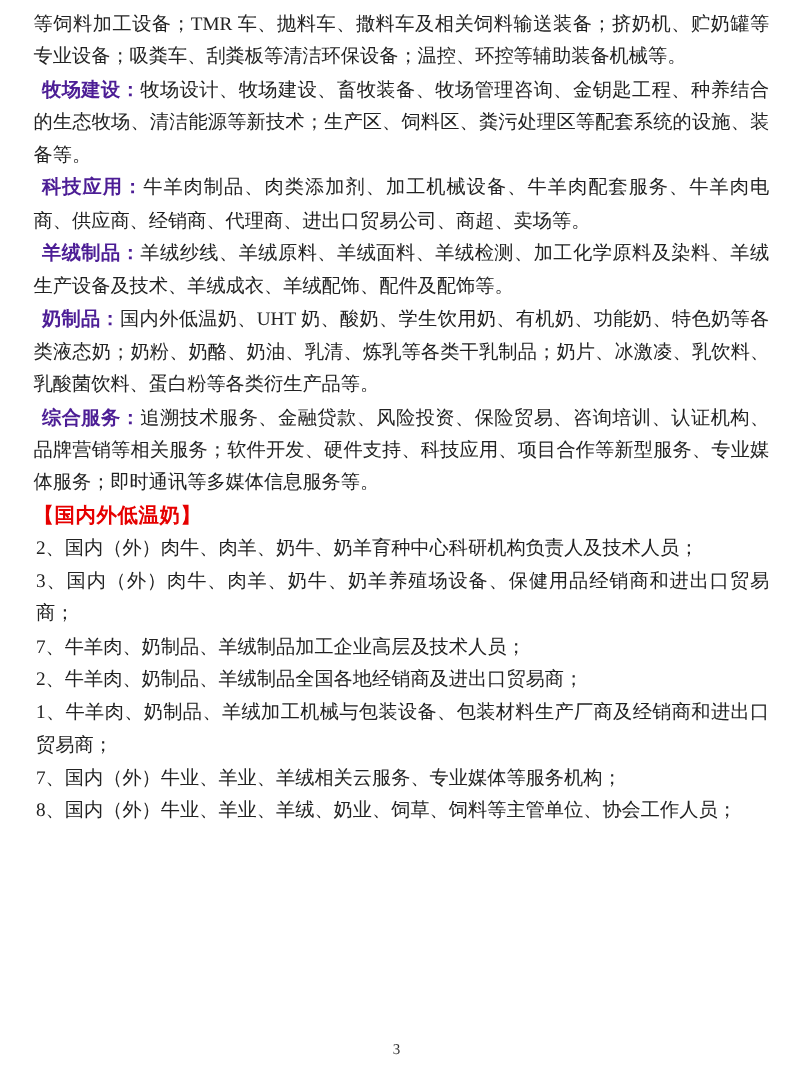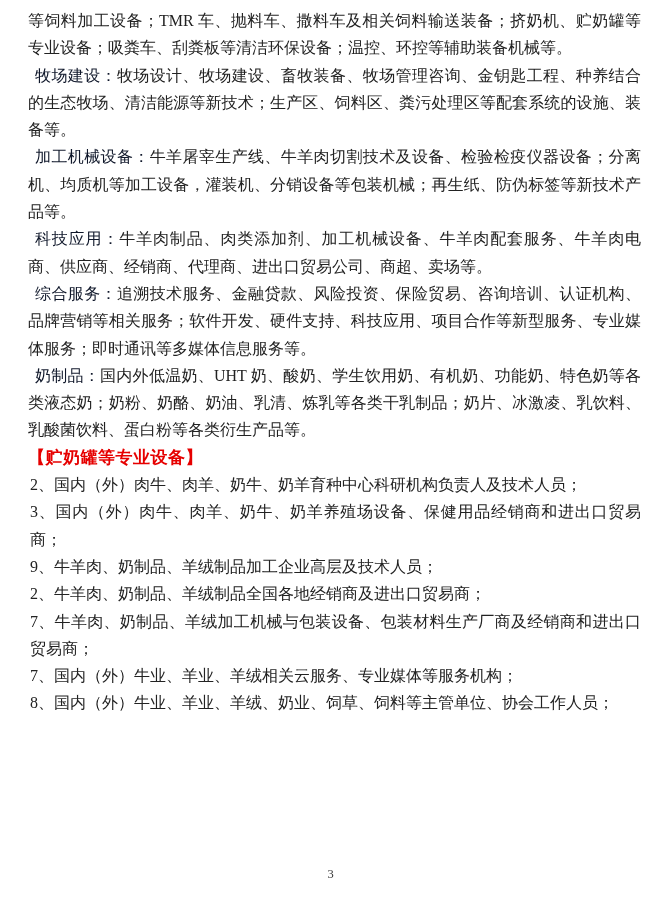--- a/index.html
+++ b/index.html
@@ -21,22 +21,22 @@
     color: #222222;
   }
   .para {
     margin: 0;
     text-align: justify;
   }
   .para.cat {
     text-indent: 7px;
   }
   .cat-label {
-    color: #0f172a;
-    font-weight: normal;
+    color: #4c1d95;
+    font-weight: bold;
   }
   .section-heading {
     margin: 0;
     font-size: 17px;
     font-weight: bold;
     color: #e60000;
     line-height: 27.3px;
     letter-spacing: 0.5px;
   }
   .list-item {
@@ -57,36 +57,36 @@
 </style>
 </head>
 <body>
 
 <div class="page">
 
   <p class="para">等饲料加工设备；TMR 车、抛料车、撒料车及相关饲料输送装备；挤奶机、贮奶罐等专业设备；吸粪车、刮粪板等清洁环保设备；温控、环控等辅助装备机械等。</p>
 
   <p class="para cat"><span class="cat-label">牧场建设：</span><span>牧场设计、牧场建设、畜牧装备、牧场管理咨询、金钥匙工程、种养结合的生态牧场、清洁能源等新技术；生产区、饲料区、粪污处理区等配套系统的设施、装备等。</span></p>
 
-  <p class="para cat"><span class="cat-label">加工机械设备：</span><span>牛羊屠宰生产线、牛羊肉切割技术及设备、检验检疫仪器设备；分离机、均质机等加工设备，灌装机、分销设备等包装机械；再生纸、防伪标签等新技术产品等。</span></p>
 
 
 
   <p class="para cat"><span class="cat-label">科技应用：</span><span>牛羊肉制品、肉类添加剂、加工机械设备、牛羊肉配套服务、牛羊肉电商、供应商、经销商、代理商、进出口贸易公司、商超、卖场等。</span></p>
 
+  <p class="para cat"><span class="cat-label">羊绒制品：</span><span>羊绒纱线、羊绒原料、羊绒面料、羊绒检测、加工化学原料及染料、羊绒生产设备及技术、羊绒成衣、羊绒配饰、配件及配饰等。</span></p>
+
+  <p class="para cat"><span class="cat-label">奶制品：</span><span>国内外低温奶、UHT 奶、酸奶、学生饮用奶、有机奶、功能奶、特色奶等各类液态奶；奶粉、奶酪、奶油、乳清、炼乳等各类干乳制品；奶片、冰激凌、乳饮料、乳酸菌饮料、蛋白粉等各类衍生产品等。</span></p>
 
   <p class="para cat"><span class="cat-label">综合服务：</span><span>追溯技术服务、金融贷款、风险投资、保险贸易、咨询培训、认证机构、品牌营销等相关服务；软件开发、硬件支持、科技应用、项目合作等新型服务、专业媒体服务；即时通讯等多媒体信息服务等。</span></p>
 
-  <p class="para cat"><span class="cat-label">奶制品：</span><span>国内外低温奶、UHT 奶、酸奶、学生饮用奶、有机奶、功能奶、特色奶等各类液态奶；奶粉、奶酪、奶油、乳清、炼乳等各类干乳制品；奶片、冰激凌、乳饮料、乳酸菌饮料、蛋白粉等各类衍生产品等。</span></p>
-
-  <h2 class="section-heading">【贮奶罐等专业设备】</h2>
+  <h2 class="section-heading">【国内外低温奶】</h2>
 
   <p class="list-item">2、国内（外）肉牛、肉羊、奶牛、奶羊育种中心科研机构负责人及技术人员；</p>
   <p class="list-item">3、国内（外）肉牛、肉羊、奶牛、奶羊养殖场设备、保健用品经销商和进出口贸易商；</p>
-  <p class="list-item">9、牛羊肉、奶制品、羊绒制品加工企业高层及技术人员；</p>
+  <p class="list-item">7、牛羊肉、奶制品、羊绒制品加工企业高层及技术人员；</p>
   <p class="list-item">2、牛羊肉、奶制品、羊绒制品全国各地经销商及进出口贸易商；</p>
-  <p class="list-item">7、牛羊肉、奶制品、羊绒加工机械与包装设备、包装材料生产厂商及经销商和进出口贸易商；</p>
+  <p class="list-item">1、牛羊肉、奶制品、羊绒加工机械与包装设备、包装材料生产厂商及经销商和进出口贸易商；</p>
   <p class="list-item">7、国内（外）牛业、羊业、羊绒相关云服务、专业媒体等服务机构；</p>
   <p class="list-item">8、国内（外）牛业、羊业、羊绒、奶业、饲草、饲料等主管单位、协会工作人员；</p>
 
   <div class="page-number">3</div>
 
 </div>
 
 </body></html>

